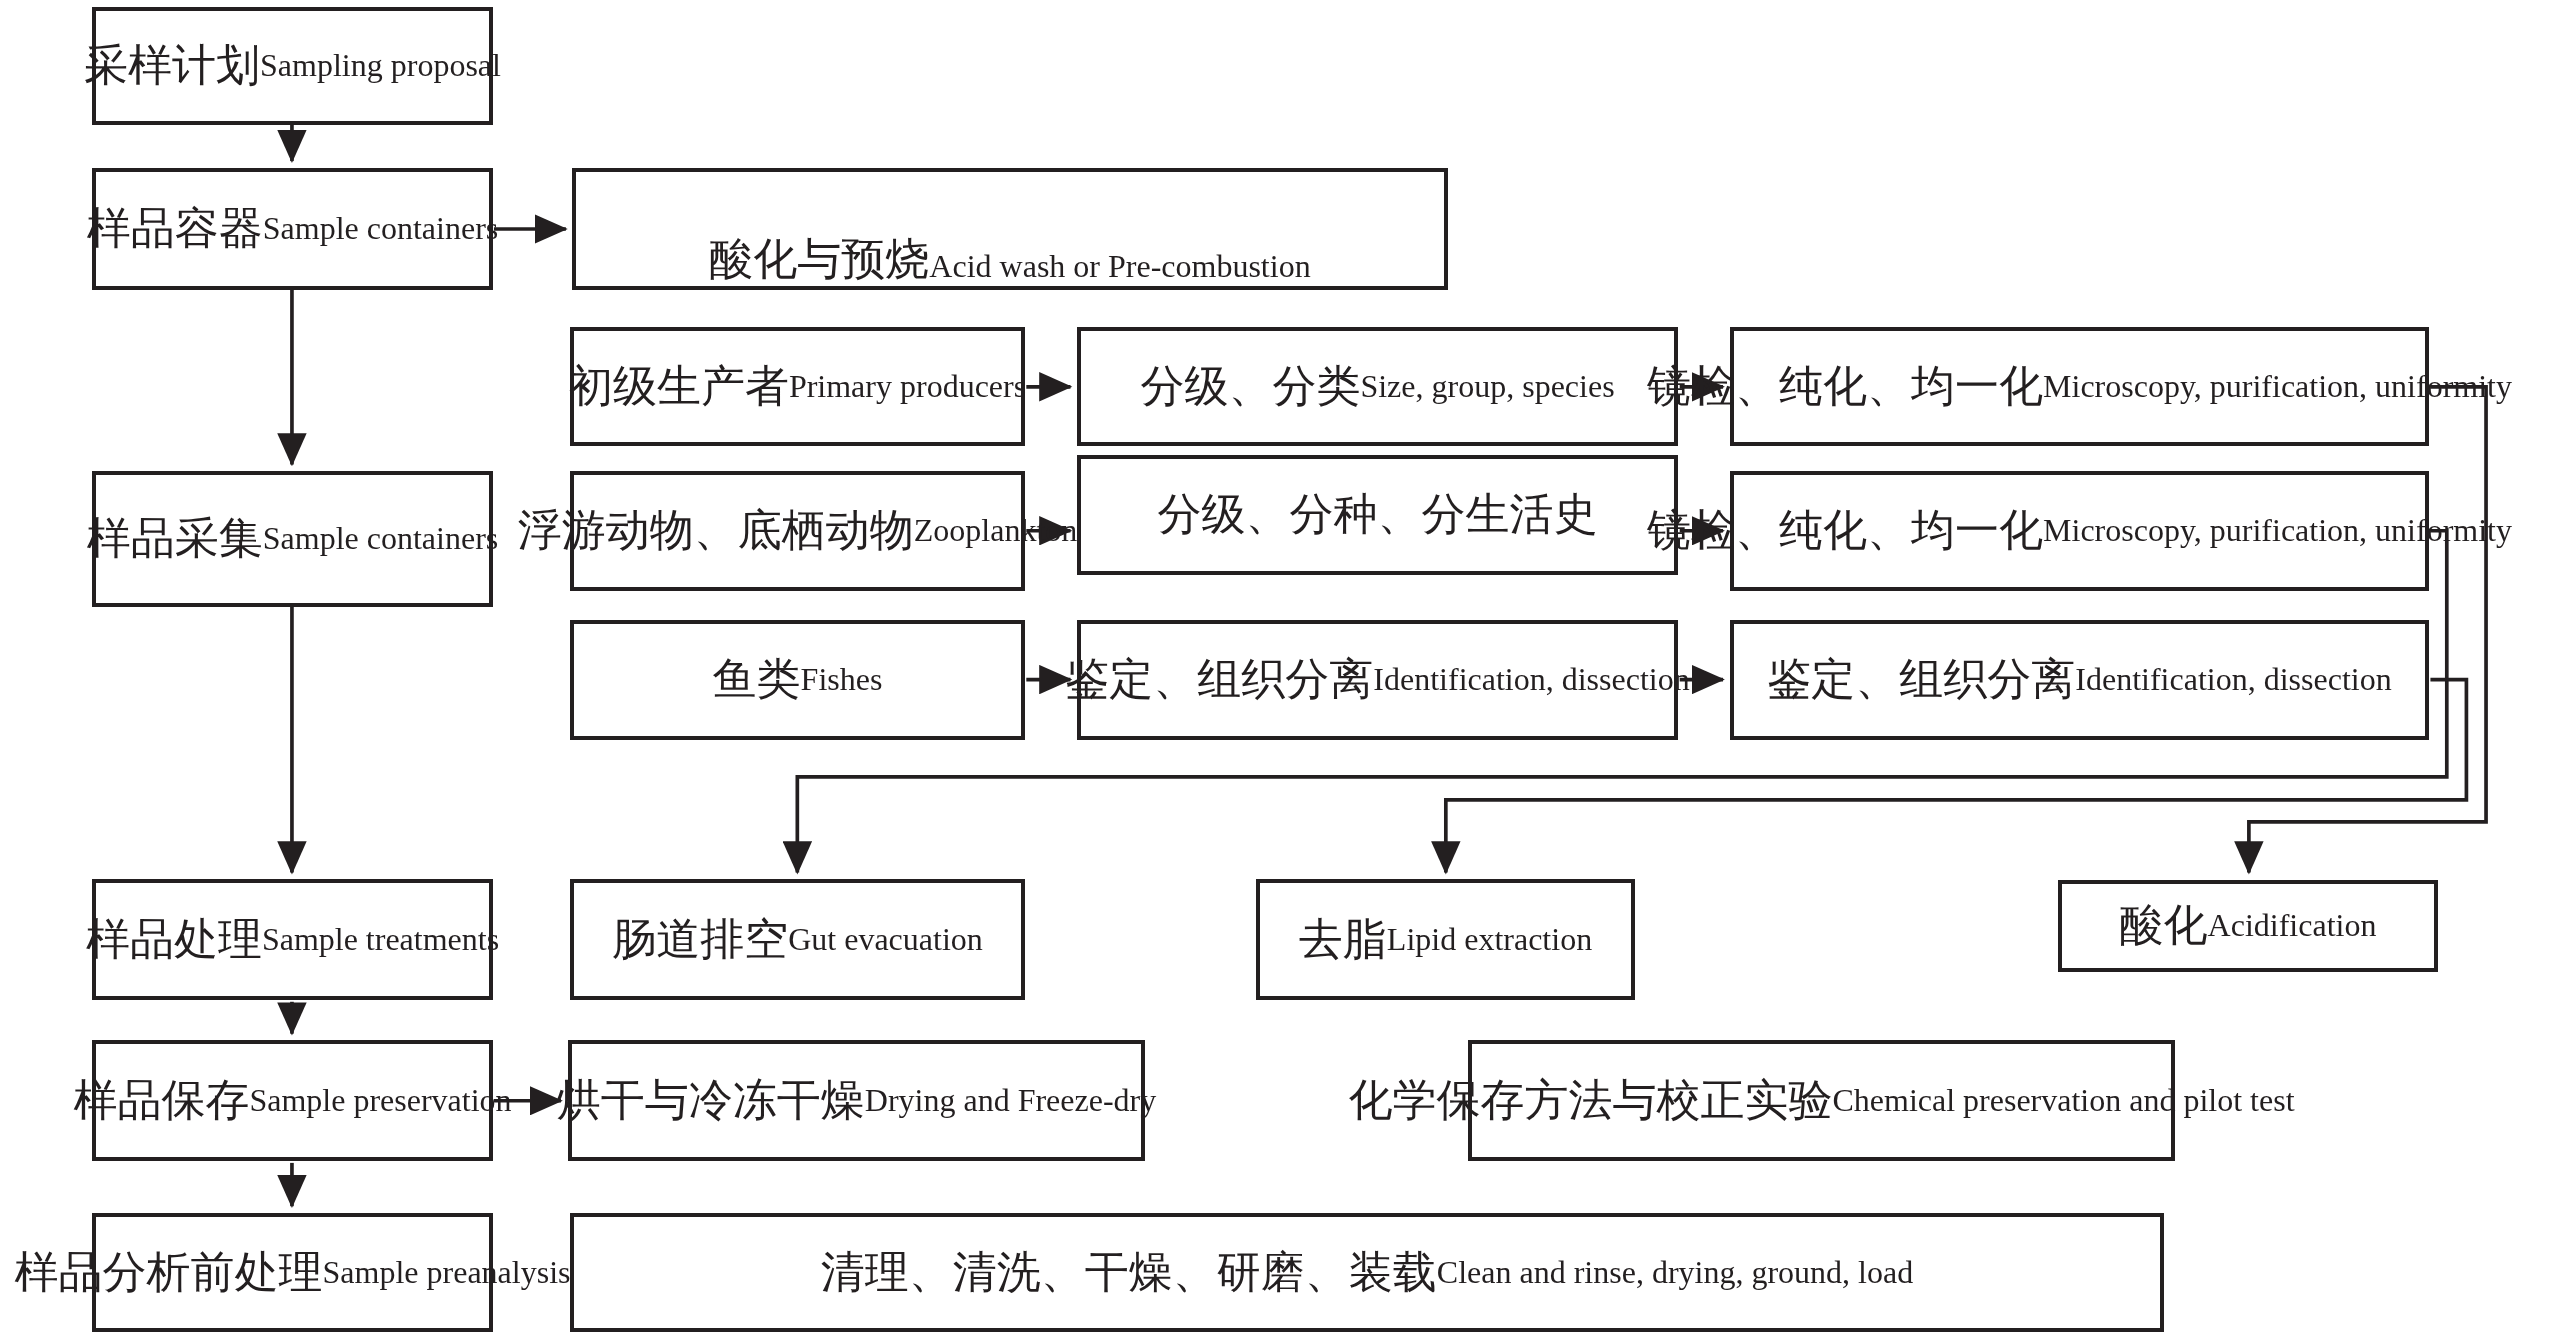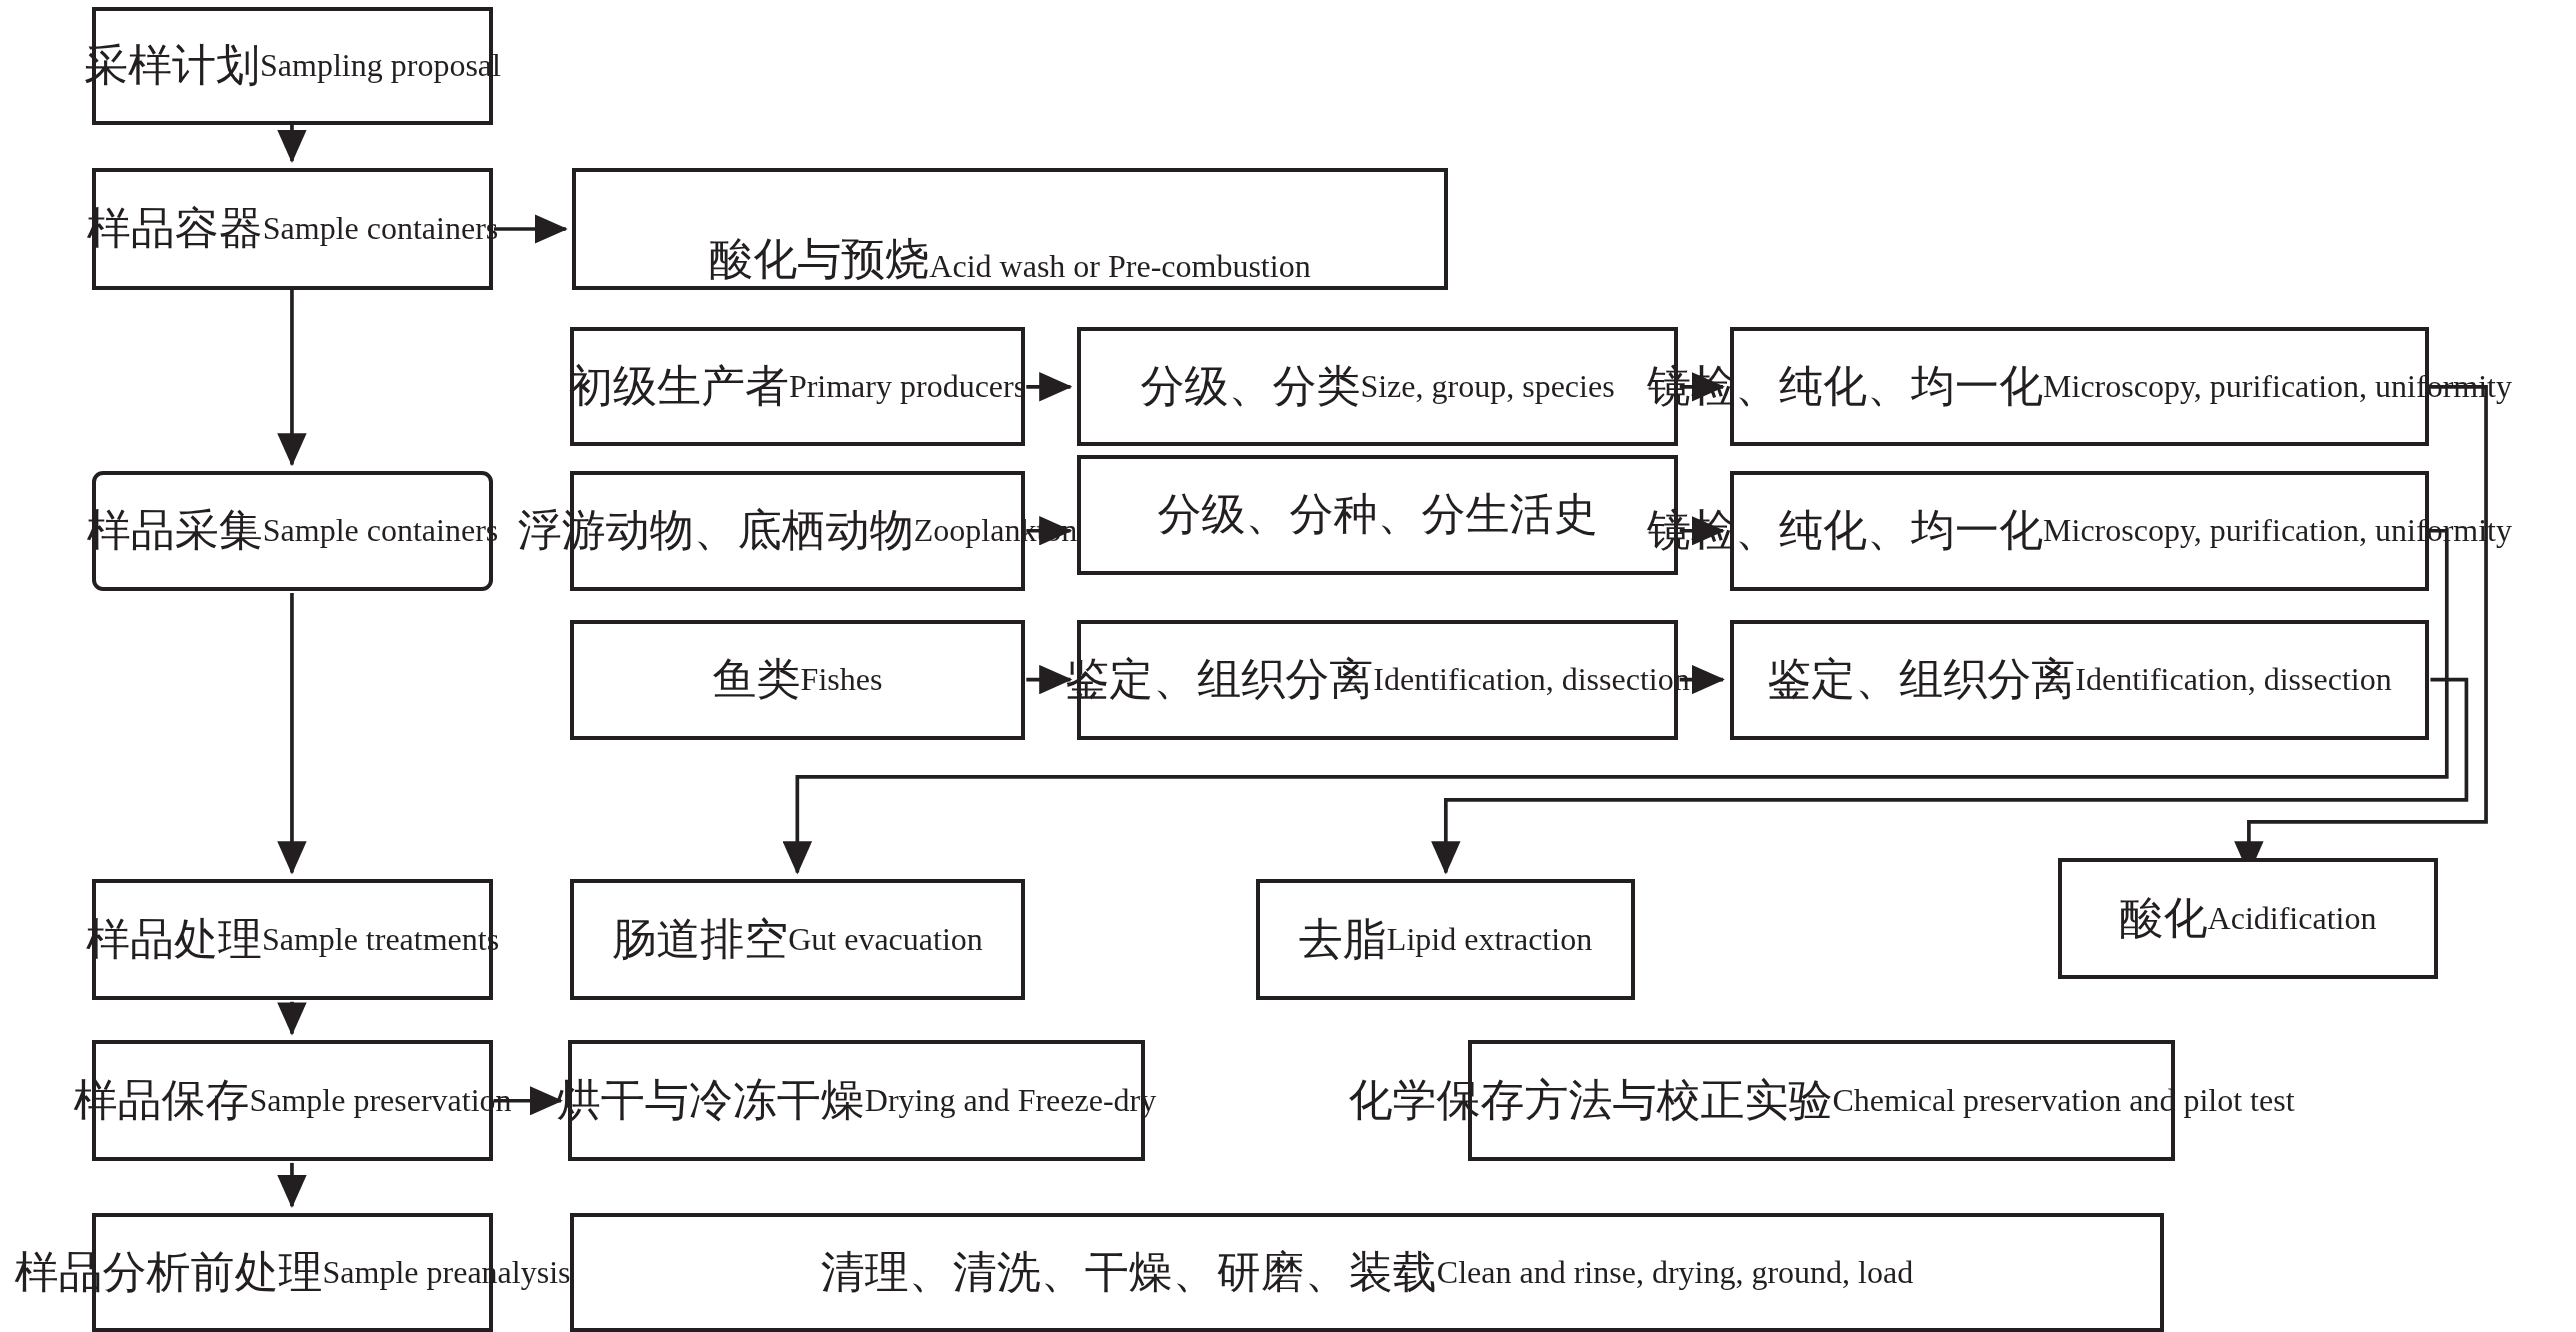--- a/index.html
+++ b/index.html
@@ -64,21 +64,21 @@
   <div class="box" style="left:92px;top:168px;width:401px;height:122px;">
     <div class="zh">样品容器</div>
     <div class="en">Sample containers</div>
   </div>
 
   <div class="box" style="left:572px;top:168px;width:876px;height:122px;align-items:flex-end;">
     <div class="zh">酸化与预烧</div>
     <div class="en">Acid wash or Pre-combustion</div>
   </div>
 
-  <div class="box" style="left:92px;top:471px;width:401px;height:120px;border-radius:11px;">
+  <div class="box" style="left:92px;top:471px;width:401px;height:136px;">
     <div class="zh">样品采集</div>
     <div class="en">Sample containers</div>
   </div>
 
   <div class="box" style="left:570px;top:327px;width:455px;height:119px;">
     <div class="zh">初级生产者</div>
     <div class="en">Primary producers</div>
   </div>
 
   <div class="box" style="left:570px;top:471px;width:455px;height:120px;">
@@ -128,21 +128,21 @@
   <div class="box" style="left:570px;top:879px;width:455px;height:121px;align-items:center;">
     <div class="zh">肠道排空</div>
     <div class="en">Gut evacuation</div>
   </div>
 
   <div class="box" style="left:1256px;top:879px;width:379px;height:121px;">
     <div class="zh">去脂</div>
     <div class="en">Lipid extraction</div>
   </div>
 
-  <div class="box" style="left:2058px;top:858px;width:380px;height:121px;">
+  <div class="box" style="left:2058px;top:880px;width:380px;height:92px;">
     <div class="zh">酸化</div>
     <div class="en">Acidification</div>
   </div>
 
   <div class="box" style="left:92px;top:1040px;width:401px;height:121px;">
     <div class="zh">样品保存</div>
     <div class="en">Sample preservation</div>
   </div>
 
   <div class="box" style="left:568px;top:1040px;width:577px;height:121px;">

